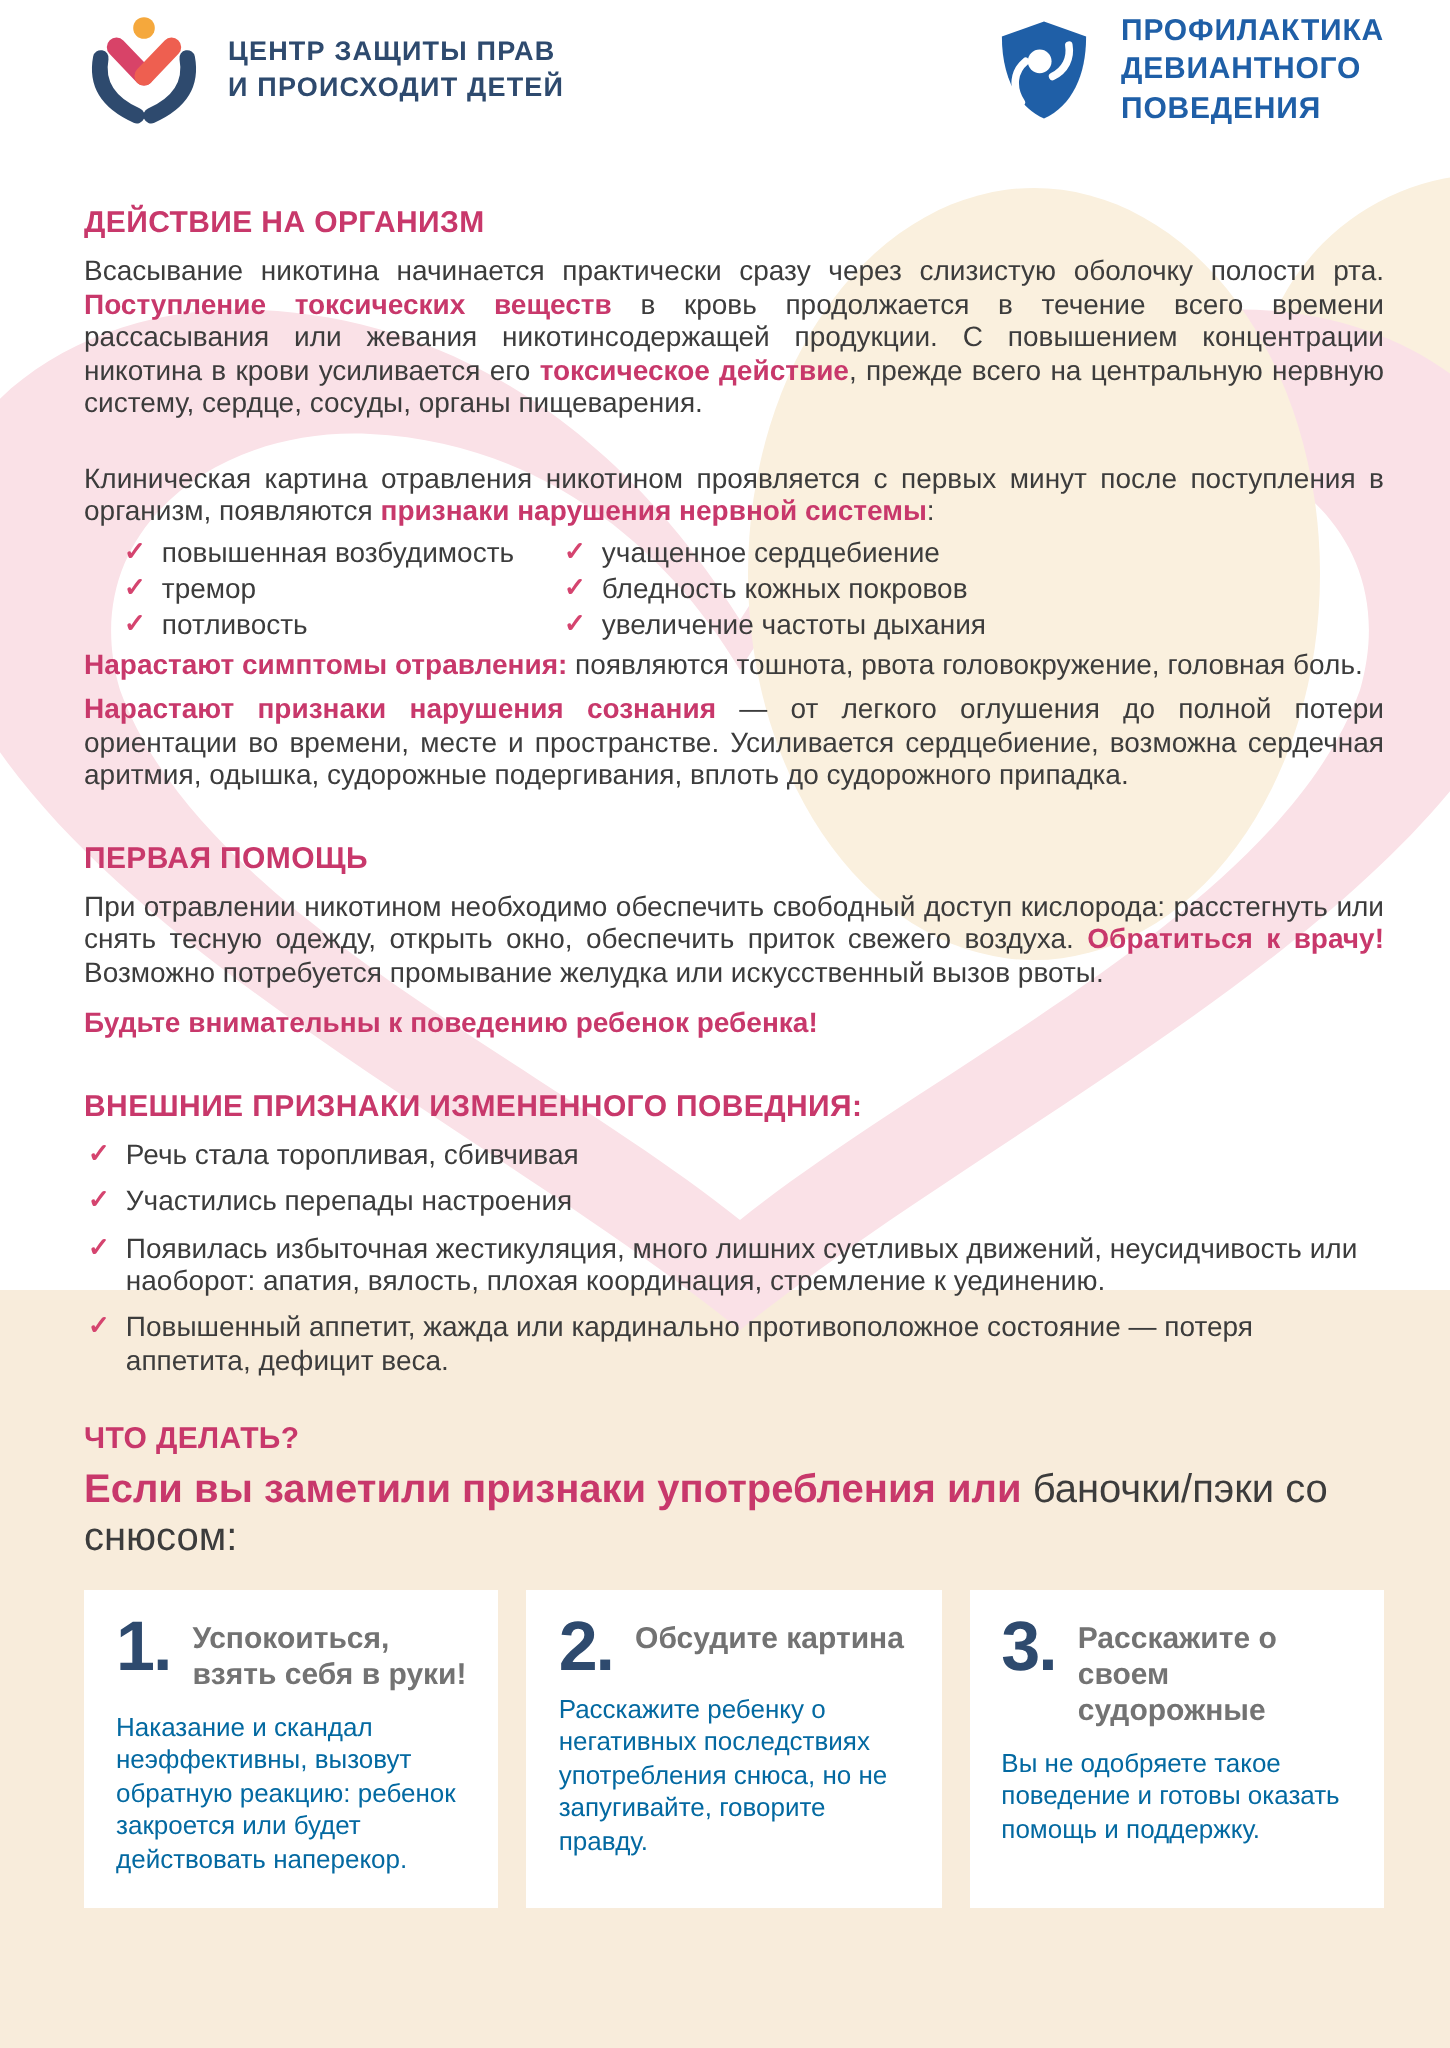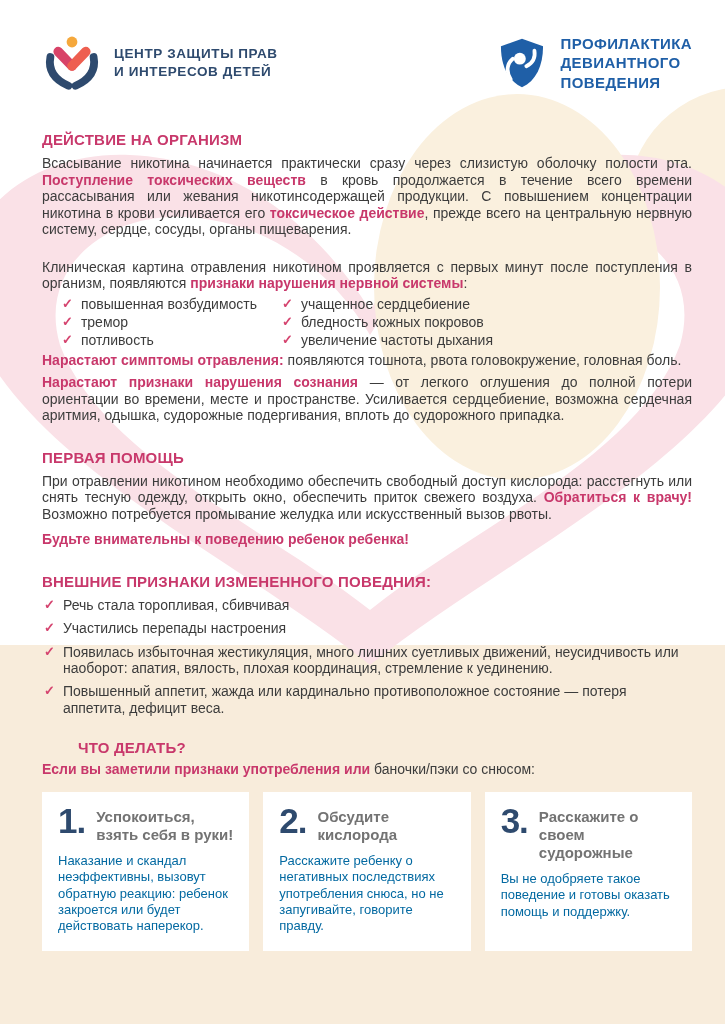--- a/index.html
+++ b/index.html
@@ -8,21 +8,21 @@
     font-family:"Liberation Sans", sans-serif;
     background:#ffffff;
     position:relative;
     overflow:hidden;
     -webkit-font-smoothing:antialiased;
   }
   .bg{position:absolute;top:0;left:0;width:725px;height:1024px;z-index:0;}
   .content{position:relative;z-index:1;padding:0 33px 0 42px;}
 
   
-  .header{display:flex;justify-content:space-between;align-items:center;padding-top:28px;height:70px;}
+  .header{display:flex;justify-content:space-between;align-items:center;height:70px;}
   .logo{display:flex;align-items:center;gap:12px;}
   .logo-left-text{color:#2e4a6e;font-weight:bold;font-size:13.5px;line-height:1.3;letter-spacing:.6px;}
   .logo-right-text{color:#1f5fa7;font-weight:bold;font-size:15px;line-height:1.3;letter-spacing:.4px;}
 
   
   .sec-title{color:#c8386b;font-weight:bold;font-size:15px;margin:0 0 7px 0;letter-spacing:.2px;}
   .para{font-size:14px;line-height:1.18;color:#3c3c3c;text-align:justify;margin:0;}
   .accent{color:#c8386b;font-weight:bold;}
   .s1{margin-top:33px;}
   .s2{margin-top:21px;}
@@ -31,21 +31,21 @@
   .s5{margin-top:23px;}
 
   
   .check-grid{display:grid;grid-template-columns:220px 1fr;padding-left:20px;margin-top:4px;row-gap:1px;}
   .check-item{display:flex;gap:8px;font-size:14px;color:#3c3c3c;line-height:1.17;margin-bottom:1px;}
   .check{color:#d5446f;font-weight:bold;font-size:13px;flex:0 0 auto;line-height:1.25;}
 
   .check-list{margin-top:2px;}
   .check-list .check-item{padding-left:2px;margin-bottom:7px;}
 
-  .lead-line{font-size:14px;line-height:1.2;margin:2px 0 0 0;}
+  .lead-line{font-size:20px;line-height:1.2;margin:2px 0 0 0;}
 
   
   .cards{display:flex;gap:14px;margin-top:14px;}
   .card{background:#ffffff;flex:1;padding:15px 14px 16px 16px;min-height:104px;}
   .card-head{display:flex;gap:11px;align-items:flex-start;margin-bottom:9px;}
   .card-num{font-size:35px;font-weight:bold;color:#2e4a6e;line-height:.8;letter-spacing:-1px;}
   .card-title{color:#737373;font-weight:bold;font-size:15px;line-height:1.2;padding-top:1px;}
   .card-body{color:#0369a1;font-size:13px;line-height:1.26;}
 </style>
 </head>
@@ -80,21 +80,21 @@
     <div class="logo">
       <svg width="60" height="60" viewBox="0 0 100 100" aria-hidden="true">
         <circle cx="50" cy="15" r="9" fill="#f5a83c"></circle>
         <path d="M 27 31 L 50 55" stroke="#d84368" stroke-width="16" stroke-linecap="round" fill="none"></path>
         <path d="M 73 31 L 50 55" stroke="#ee5f50" stroke-width="16" stroke-linecap="round" fill="none"></path>
         <path d="M 14 40 Q 8 72 44 88" stroke="#2e4a6e" stroke-width="13" stroke-linecap="round" fill="none"></path>
         <path d="M 86 40 Q 92 72 56 88" stroke="#2e4a6e" stroke-width="13" stroke-linecap="round" fill="none"></path>
       </svg>
       <div class="logo-left-text">
         <div>ЦЕНТР ЗАЩИТЫ ПРАВ</div>
-        <div>И ИНТЕРЕСОВ ДЕТЕЙ</div>
+        <div>И ПРОИСХОДИТ ДЕТЕЙ</div>
       </div>
     </div>
     <div class="logo">
       <svg width="54" height="54" viewBox="0 0 100 100" aria-hidden="true">
         <path d="M 50 5 L 89 19 C 89 55 76 83 50 95 C 24 83 11 55 11 19 Z" fill="#1f5fa7"></path>
         <circle cx="46" cy="42" r="11" fill="#ffffff"></circle>
         <path d="M 29 80 C 20 66 22 51 33 42" stroke="#ffffff" stroke-width="7" stroke-linecap="round" fill="none"></path>
         <path d="M 58 56 C 70 50 75 39 73 27" stroke="#ffffff" stroke-width="7" stroke-linecap="round" fill="none"></path>
       </svg>
       <div class="logo-right-text">
@@ -164,34 +164,34 @@
           <span>Появилась избыточная жестикуляция, много лишних суетливых движений, неусидчивость или наоборот: апатия, вялость, плохая координация, стремление к уединению.</span>
         </div>
       <div class="check-item">
           <span class="check">✓</span>
           <span>Повышенный аппетит, жажда или кардинально противоположное состояние — потеря аппетита, дефицит веса.</span>
         </div>
     </div>
   </div>
 
   <div class="s5">
-    <h2 class="sec-title" style="margin-bottom:5px;margin-left:36px;">ЧТО ДЕЛАТЬ?</h2>
+    <h2 class="sec-title" style="margin-bottom:5px;">ЧТО ДЕЛАТЬ?</h2>
     <p class="lead-line"><span class="accent">Если вы заметили признаки употребления или</span><span style="color:#3c3c3c;"> баночки/пэки со снюсом:</span></p>
     <div class="cards">
       <div class="card">
         <div class="card-head">
           <span class="card-num">1.</span>
           <span class="card-title">Успокоиться, взять себя в руки!</span>
         </div>
         <div class="card-body">Наказание и скандал неэффективны, вызовут обратную реакцию: ребенок закроется или будет действовать наперекор.</div>
       </div>
       <div class="card">
         <div class="card-head">
           <span class="card-num">2.</span>
-          <span class="card-title">Обсудите кислорода</span>
+          <span class="card-title">Обсудите картина</span>
         </div>
         <div class="card-body">Расскажите ребенку о негативных последствиях употребления снюса, но не запугивайте, говорите правду.</div>
       </div>
       <div class="card">
         <div class="card-head">
           <span class="card-num">3.</span>
           <span class="card-title">Расскажите о своем судорожные</span>
         </div>
         <div class="card-body">Вы не одобряете такое поведение и готовы оказать помощь и поддержку.</div>
       </div>

